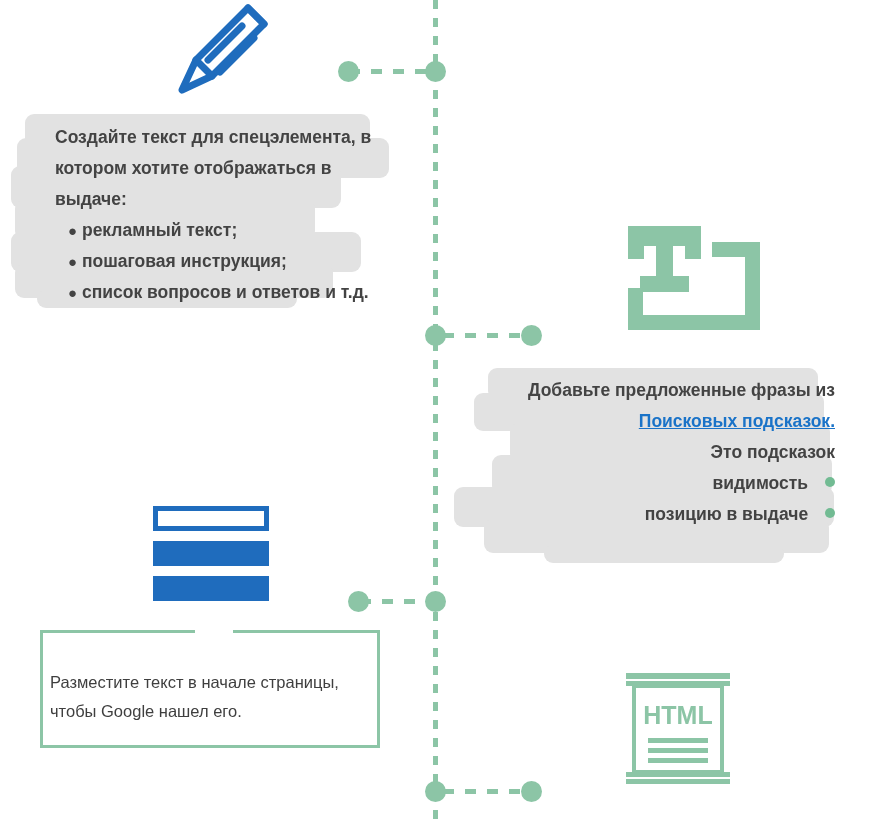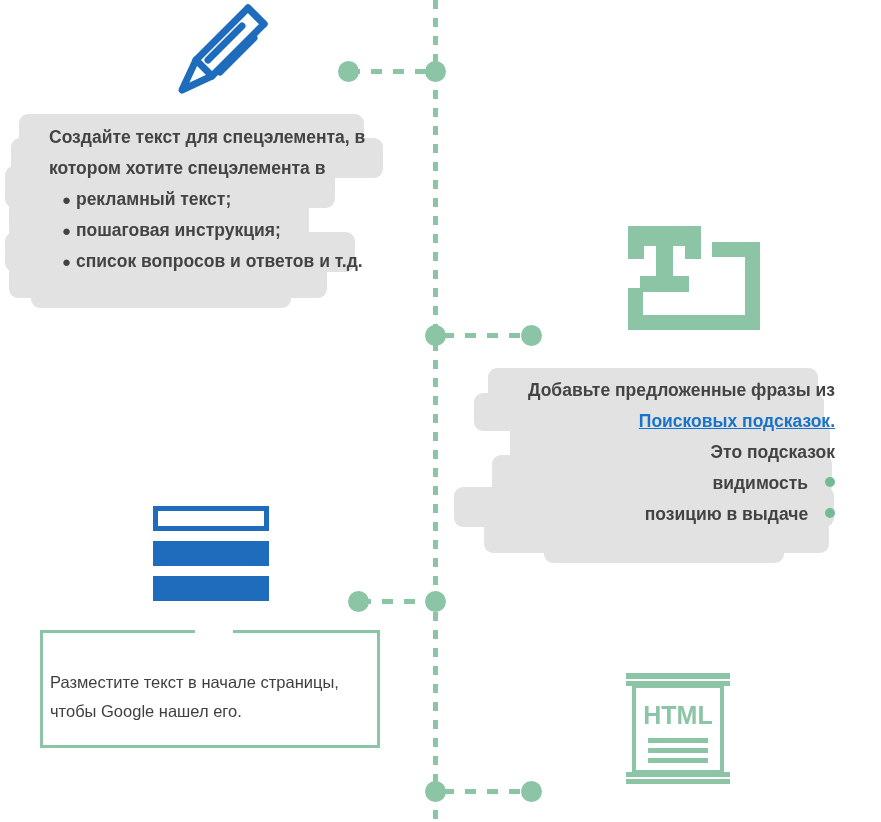--- a/index.html
+++ b/index.html
@@ -54,21 +54,21 @@
     position: relative;
     color: #434343;
     font-size: 17.5px;
     font-weight: bold;
     line-height: 31px;
     white-space: nowrap;
   }
   .brush-text .li { padding-left: 13px; }
   .brush-text .dot-mark { font-size: 15px; }
 
-  #block-left { left: 49px; top: 122px; width: 360px; }
+  #block-left { left: 55px; top: 122px; width: 360px; }
   #block-left .brush-text { text-align: left; }
 
   #block-right { left: 500px; top: 375px; width: 335px; }
   #block-right .brush-text { text-align: right; }
 
   .link {
     color: #1a73c8;
     text-decoration: underline;
     font-weight: bold;
     cursor: pointer;
@@ -181,21 +181,22 @@
     <div class="brush-bg" style="left:-30px; top:-8px; width:345px; height:34px;"></div>
     <div class="brush-bg" style="left:-38px; top:16px; width:372px; height:40px;"></div>
     <div class="brush-bg" style="left:-44px; top:44px; width:330px; height:42px;"></div>
     <div class="brush-bg" style="left:-40px; top:78px; width:300px; height:40px;"></div>
     <div class="brush-bg" style="left:-44px; top:110px; width:350px; height:40px;"></div>
     <div class="brush-bg" style="left:-40px; top:142px; width:318px; height:34px;"></div>
     <div class="brush-bg" style="left:-18px; top:168px; width:260px; height:18px;"></div>
 
     <div class="brush-text">
       <div>Создайте текст для спецэлемента, в</div>
-      <div>котором хотите спецэлемента в</div>
+      <div>котором хотите отображаться в</div>
+      <div>выдаче:</div>
       <div class="li">
         <span class="dot-mark">●</span>
         <span>рекламный текст;</span>
       </div>
       <div class="li">
         <span class="dot-mark">●</span>
         <span>пошаговая инструкция;</span>
       </div>
       <div class="li">
         <span class="dot-mark">●</span>

